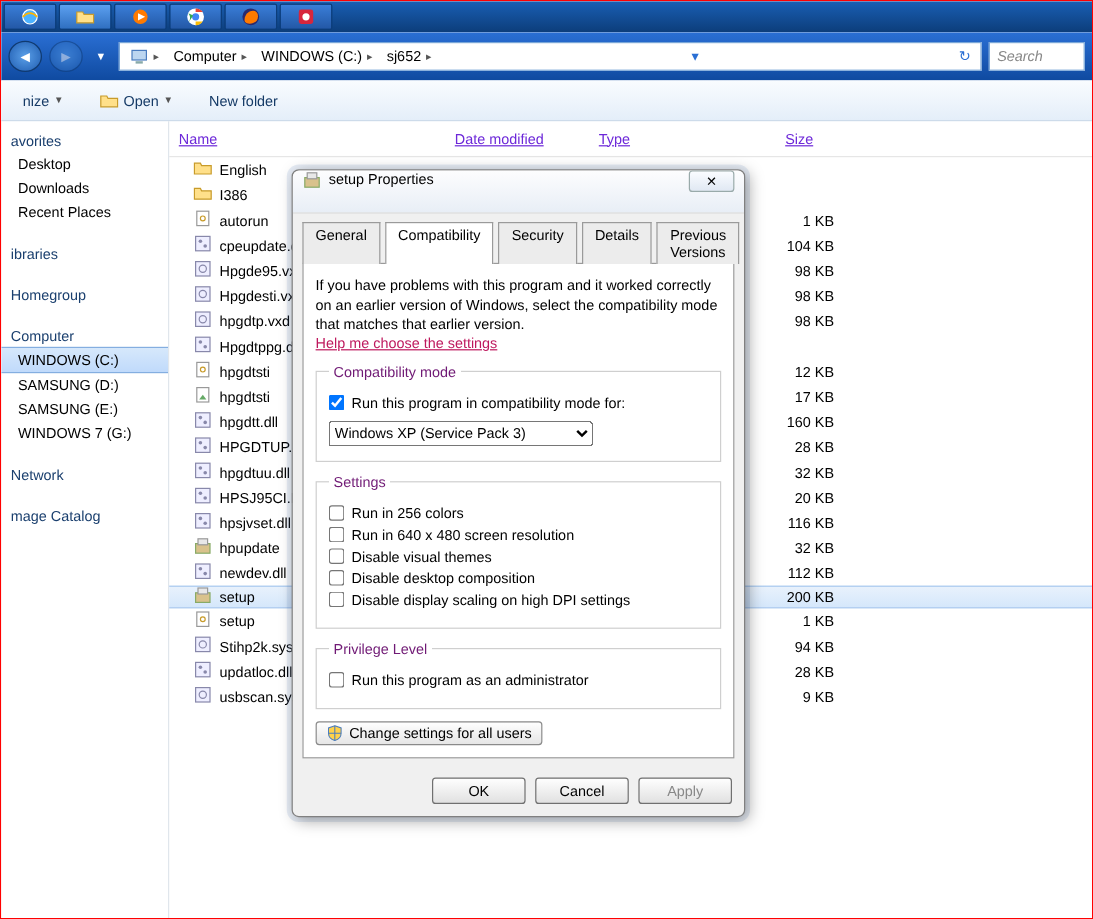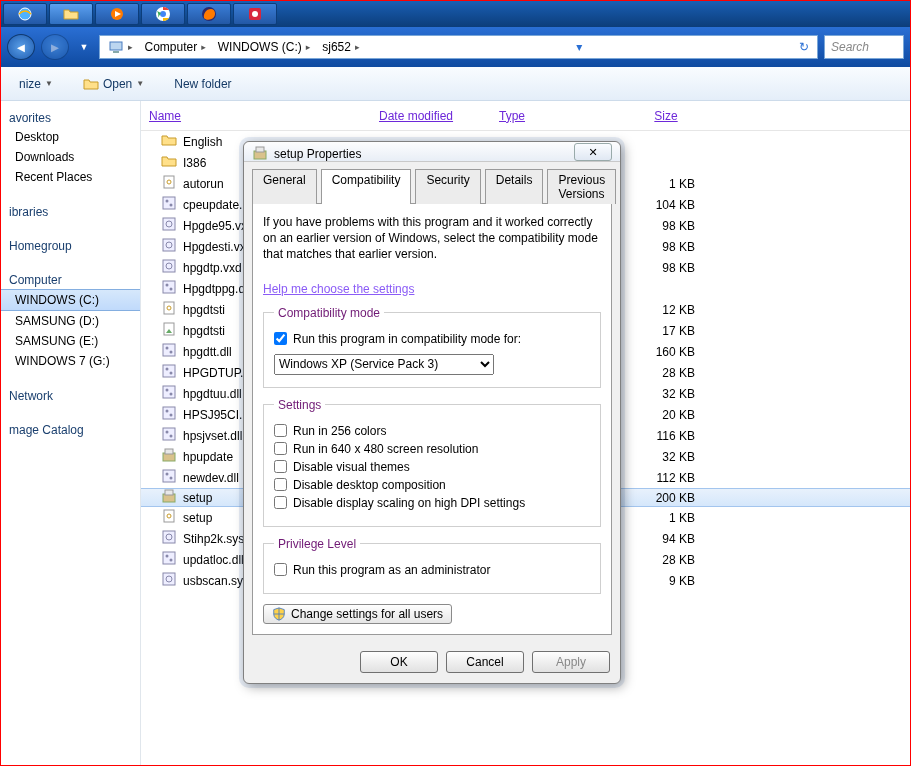--- a/index.html
+++ b/index.html
@@ -48,29 +48,29 @@
 .row { height:21px; display:flex; align-items:center; }
 .row .c-name{width:230px; padding-left:20px; display:flex;align-items:center;gap:6px;}
 .row .c-date{width:120px;}
 .row .c-type{width:140px;}
 .row .c-size{width:70px;text-align:right;padding-right:6px;}
 .row.sel { background: linear-gradient(#e8f1fc,#d5e7fb); border:1px solid #a3c5ee; border-left:none;border-right:none; height:19px;}
 .ficon{width:16px;height:16px;display:inline-block;}
 
 
 .dialog { position:absolute; left:242px; top:140px; width:378px; background:#f0f0f0; border:1px solid #808080; box-shadow: 3px 3px 12px rgba(0,0,0,.35), 0 0 0 4px rgba(60,110,180,.12); border-radius:6px; }
-.dlg-title { height:20px; background: linear-gradient(#fdfdfe,#e8eef6); display:flex; align-items:flex-end; padding:0 8px; border-radius:6px 6px 0 0; border-bottom:1px solid #c9c9c9;}
+.dlg-title { height:36px; background: linear-gradient(#fdfdfe,#e8eef6); display:flex; align-items:flex-start; padding:0 8px; border-radius:6px 6px 0 0; border-bottom:1px solid #c9c9c9;}
 .dlg-title .ico{width:16px;height:16px;margin-right:6px;}
 .dlg-close { margin-left:auto; width:38px; height:18px; border:1px solid #9aa; border-radius:3px; background:linear-gradient(#fafcff,#e0e8f3); display:flex;align-items:center;justify-content:center;font-size:11px;}
 .tabs { display:flex; padding: 6px 8px 0; gap:4px; }
 .tab { padding: 3px 10px; border:1px solid #9a9a9a; border-bottom:none; background:#ececec; position:relative; top:1px; }
 .tab.active { background:#fff; z-index:2; }
 .tabbody { margin: 0 8px 8px; background:#fff; border:1px solid #9a9a9a; padding:10px; }
 .tabbody p { line-height:1.35; color:#000; }
-.lnk { color:#8b5cf6; text-decoration:underline; margin-top:19px; display:inline-block;}
+.lnk { color:#be185d; text-decoration:underline; margin-top:0; display:inline-block;}
 fieldset { border:1px solid #cfcfcf; margin-top:10px; padding:8px 10px 12px; }
 legend { padding:0 4px; color:#701a75; }
 .cbrow { display:flex; align-items:center; gap:6px; margin:4px 0;}
 select.combo { width: 220px; height:21px; margin-top:4px;}
 .allusers { margin-top:10px; padding:2px 8px; border:1px solid #8a8a8a; border-radius:3px; background:linear-gradient(#fefefe,#e6e6e6); display:inline-flex;align-items:center;gap:5px;}
 .dlg-btns { display:flex; justify-content:flex-end; gap:8px; padding:8px 10px 10px;}
 .dlg-btns button { width:78px; height:22px; border:1px solid #707070; border-radius:3px; background:linear-gradient(#fefefe,#e1e1e1); }
 .dlg-btns button:disabled{ color:#888; }
 input[type=checkbox]{width:13px;height:13px;}
 </style>

